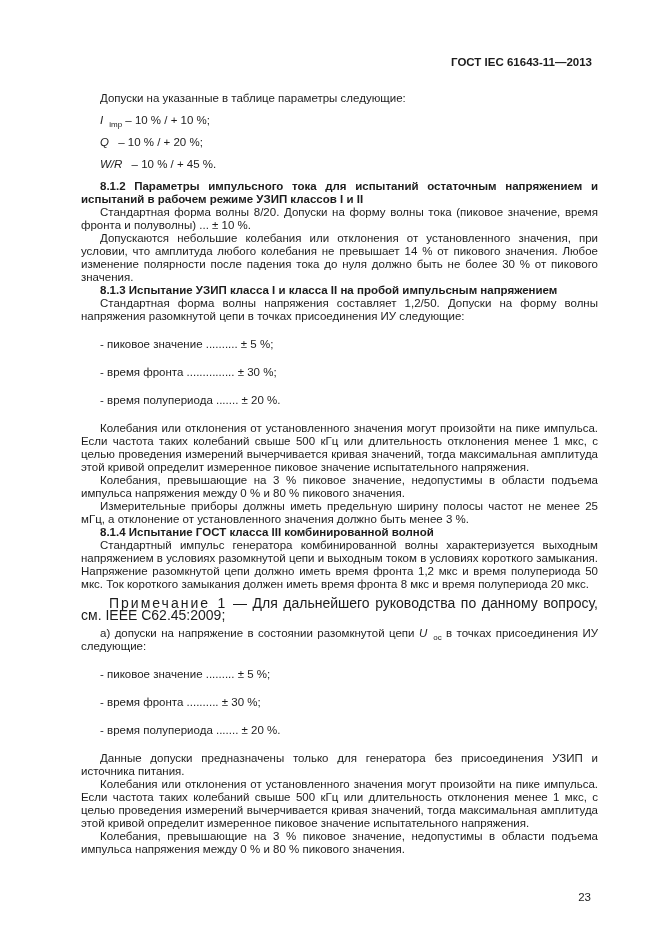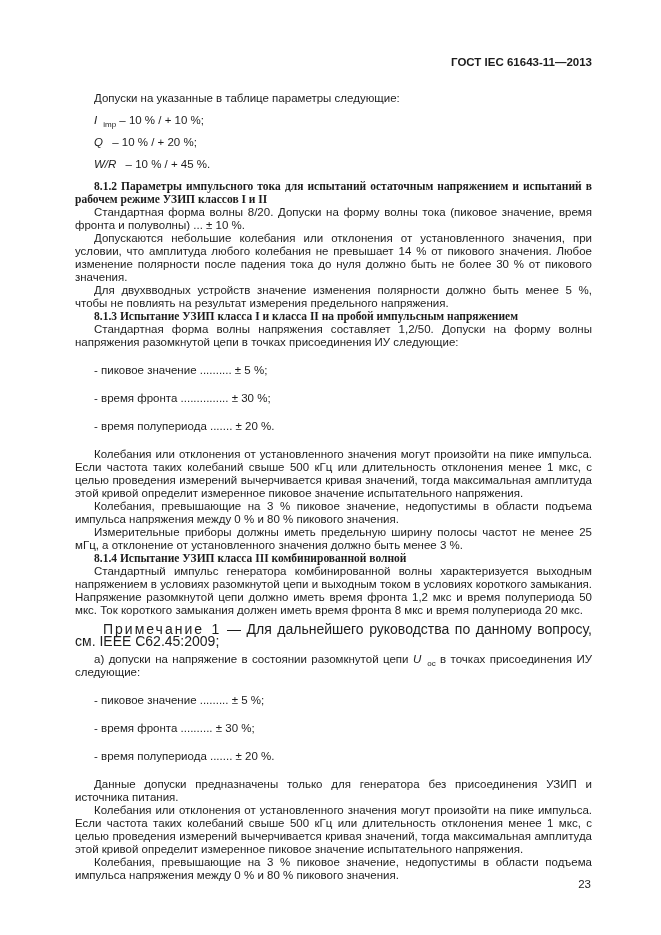--- a/index.html
+++ b/index.html
@@ -18,34 +18,33 @@
     top: 56px;
     left: 75px;
     width: 517px;
     text-align: right;
     font-size: 11.5px;
     font-weight: bold;
   }
   .body {
     position: absolute;
     top: 92px;
-    left: 75px;
+    left: 81px;
     width: 517px;
     font-size: 11.5px;
     line-height: 13px;
   }
   .p {
     text-indent: 19px;
     text-align: justify;
   }
   .heading {
     font-weight: bold;
     text-indent: 19px;
     text-align: justify;
-    font-family: Liberation Serif, serif;
   }
   .formula {
     margin: 9px 0 9px 19px;
   }
   .formula i, .var { font-style: italic; }
   sub { font-size: 8px; line-height: 0; padding-left: 6px; }
   .list-item {
     margin: 15px 0;
     text-indent: 19px;
   }
@@ -54,21 +53,21 @@
     line-height: 12px;
     margin: 6px 0;
     text-indent: 28px;
     text-align: justify;
   }
   .note-label { letter-spacing: 2px; }
   .gap-top { }
   .footer {
     position: absolute;
     right: 70px;
-    bottom: 45px;
+    bottom: 32px;
     font-size: 11.5px;
   }
 </style>
 </head>
 <body>
 
 <div class="page">
 
   <div class="header">
     <span>ГОСТ IEC 61643-11—2013</span>
@@ -80,35 +79,34 @@
 
     <p class="formula"><i>I</i><sub>imp</sub><span> – 10 % / + 10 %;</span></p>
 
     <p class="formula"><i>Q</i><sub></sub><span> – 10 % / + 20 %;</span></p>
 
     <p class="formula"><i>W/R</i><sub></sub><span> – 10 % / + 45 %.</span></p>
 
     <p class="heading">8.1.2 Параметры импульсного тока для испытаний остаточным напряжением и испытаний в рабочем режиме УЗИП классов I и II</p>
     <p class="p">Стандартная форма волны 8/20. Допуски на форму волны тока (пиковое значение, время фронта и полуволны) ... ± 10 %.</p>
     <p class="p">Допускаются небольшие колебания или отклонения от установленного значения, при условии, что амплитуда любого колебания не превышает 14 % от пикового значения. Любое изменение полярности после падения тока до нуля должно быть не более 30 % от пикового значения.</p>
-    <p class="p">Для двухвводных устройств значение изменения полярности должно быть менее 5 %, чтобы не повлиять на результат измерения предельного напряжения.</p>
 
     <p class="heading">8.1.3 Испытание УЗИП класса I и класса II на пробой импульсным напряжением</p>
     <p class="p">Стандартная форма волны напряжения составляет 1,2/50. Допуски на форму волны напряжения разомкнутой цепи в точках присоединения ИУ следующие:</p>
 
     <p class="list-item">- пиковое значение .......... ± 5 %;</p>
     <p class="list-item">- время фронта ............... ± 30 %;</p>
     <p class="list-item">- время полупериода ....... ± 20 %.</p>
 
     <p class="p">Колебания или отклонения от установленного значения могут произойти на пике импульса. Если частота таких колебаний свыше 500 кГц или длительность отклонения менее 1 мкс, с целью проведения измерений вычерчивается кривая значений, тогда максимальная амплитуда этой кривой определит измеренное пиковое значение испытательного напряжения.</p>
     <p class="p">Колебания, превышающие на 3 % пиковое значение, недопустимы в области подъема импульса напряжения между 0 % и 80 % пикового значения.</p>
     <p class="p">Измерительные приборы должны иметь предельную ширину полосы частот не менее 25 мГц, а отклонение от установленного значения должно быть менее 3 %.</p>
 
 
-    <p class="heading">8.1.4 Испытание УЗИП класса III комбинированной волной</p>
+    <p class="heading">8.1.4 Испытание ГОСТ класса III комбинированной волной</p>
     <p class="p">Стандартный импульс генератора комбинированной волны характеризуется выходным напряжением в условиях разомкнутой цепи и выходным током в условиях короткого замыкания. Напряжение разомкнутой цепи должно иметь время фронта 1,2 мкс и время полупериода 50 мкс. Ток короткого замыкания должен иметь время фронта 8 мкс и время полупериода 20 мкс.</p>
 
     <p class="note"><span class="note-label">Примечание 1</span><span> — Для дальнейшего руководства по данному вопросу, см. IEEE C62.45:2009;</span></p>
 
     <p class="p"><span>а) допуски на напряжение в состоянии разомкнутой цепи </span><i>U</i><sub>ос</sub><span> в точках присоединения ИУ следующие:</span></p>
 
     <p class="list-item">- пиковое значение ......... ± 5 %;</p>
     <p class="list-item">- время фронта .......... ± 30 %;</p>
     <p class="list-item">- время полупериода ....... ± 20 %.</p>
 

